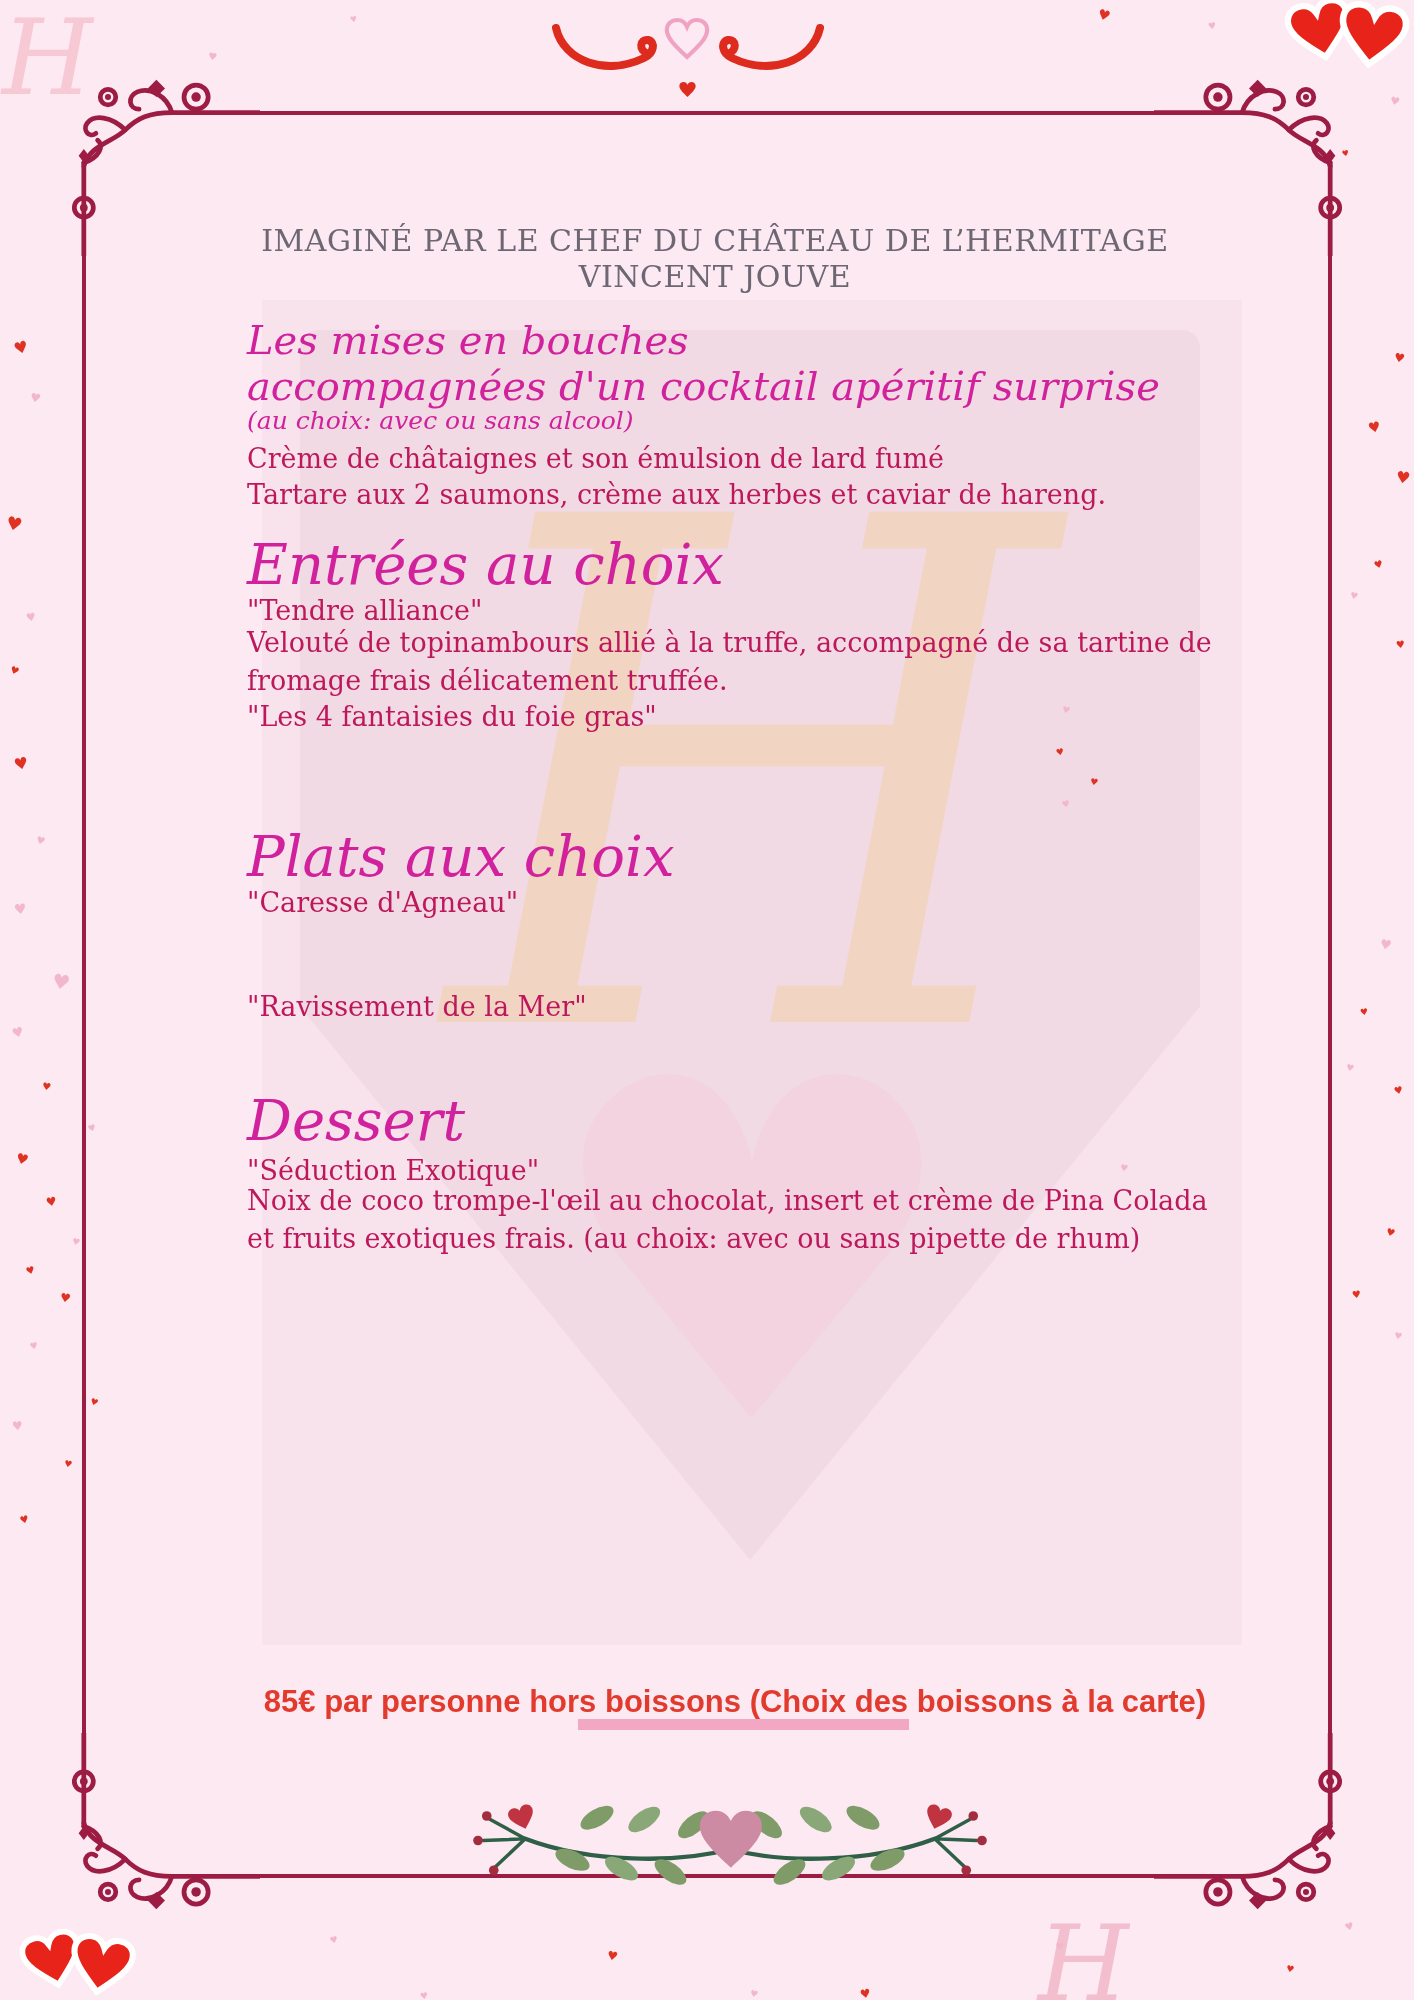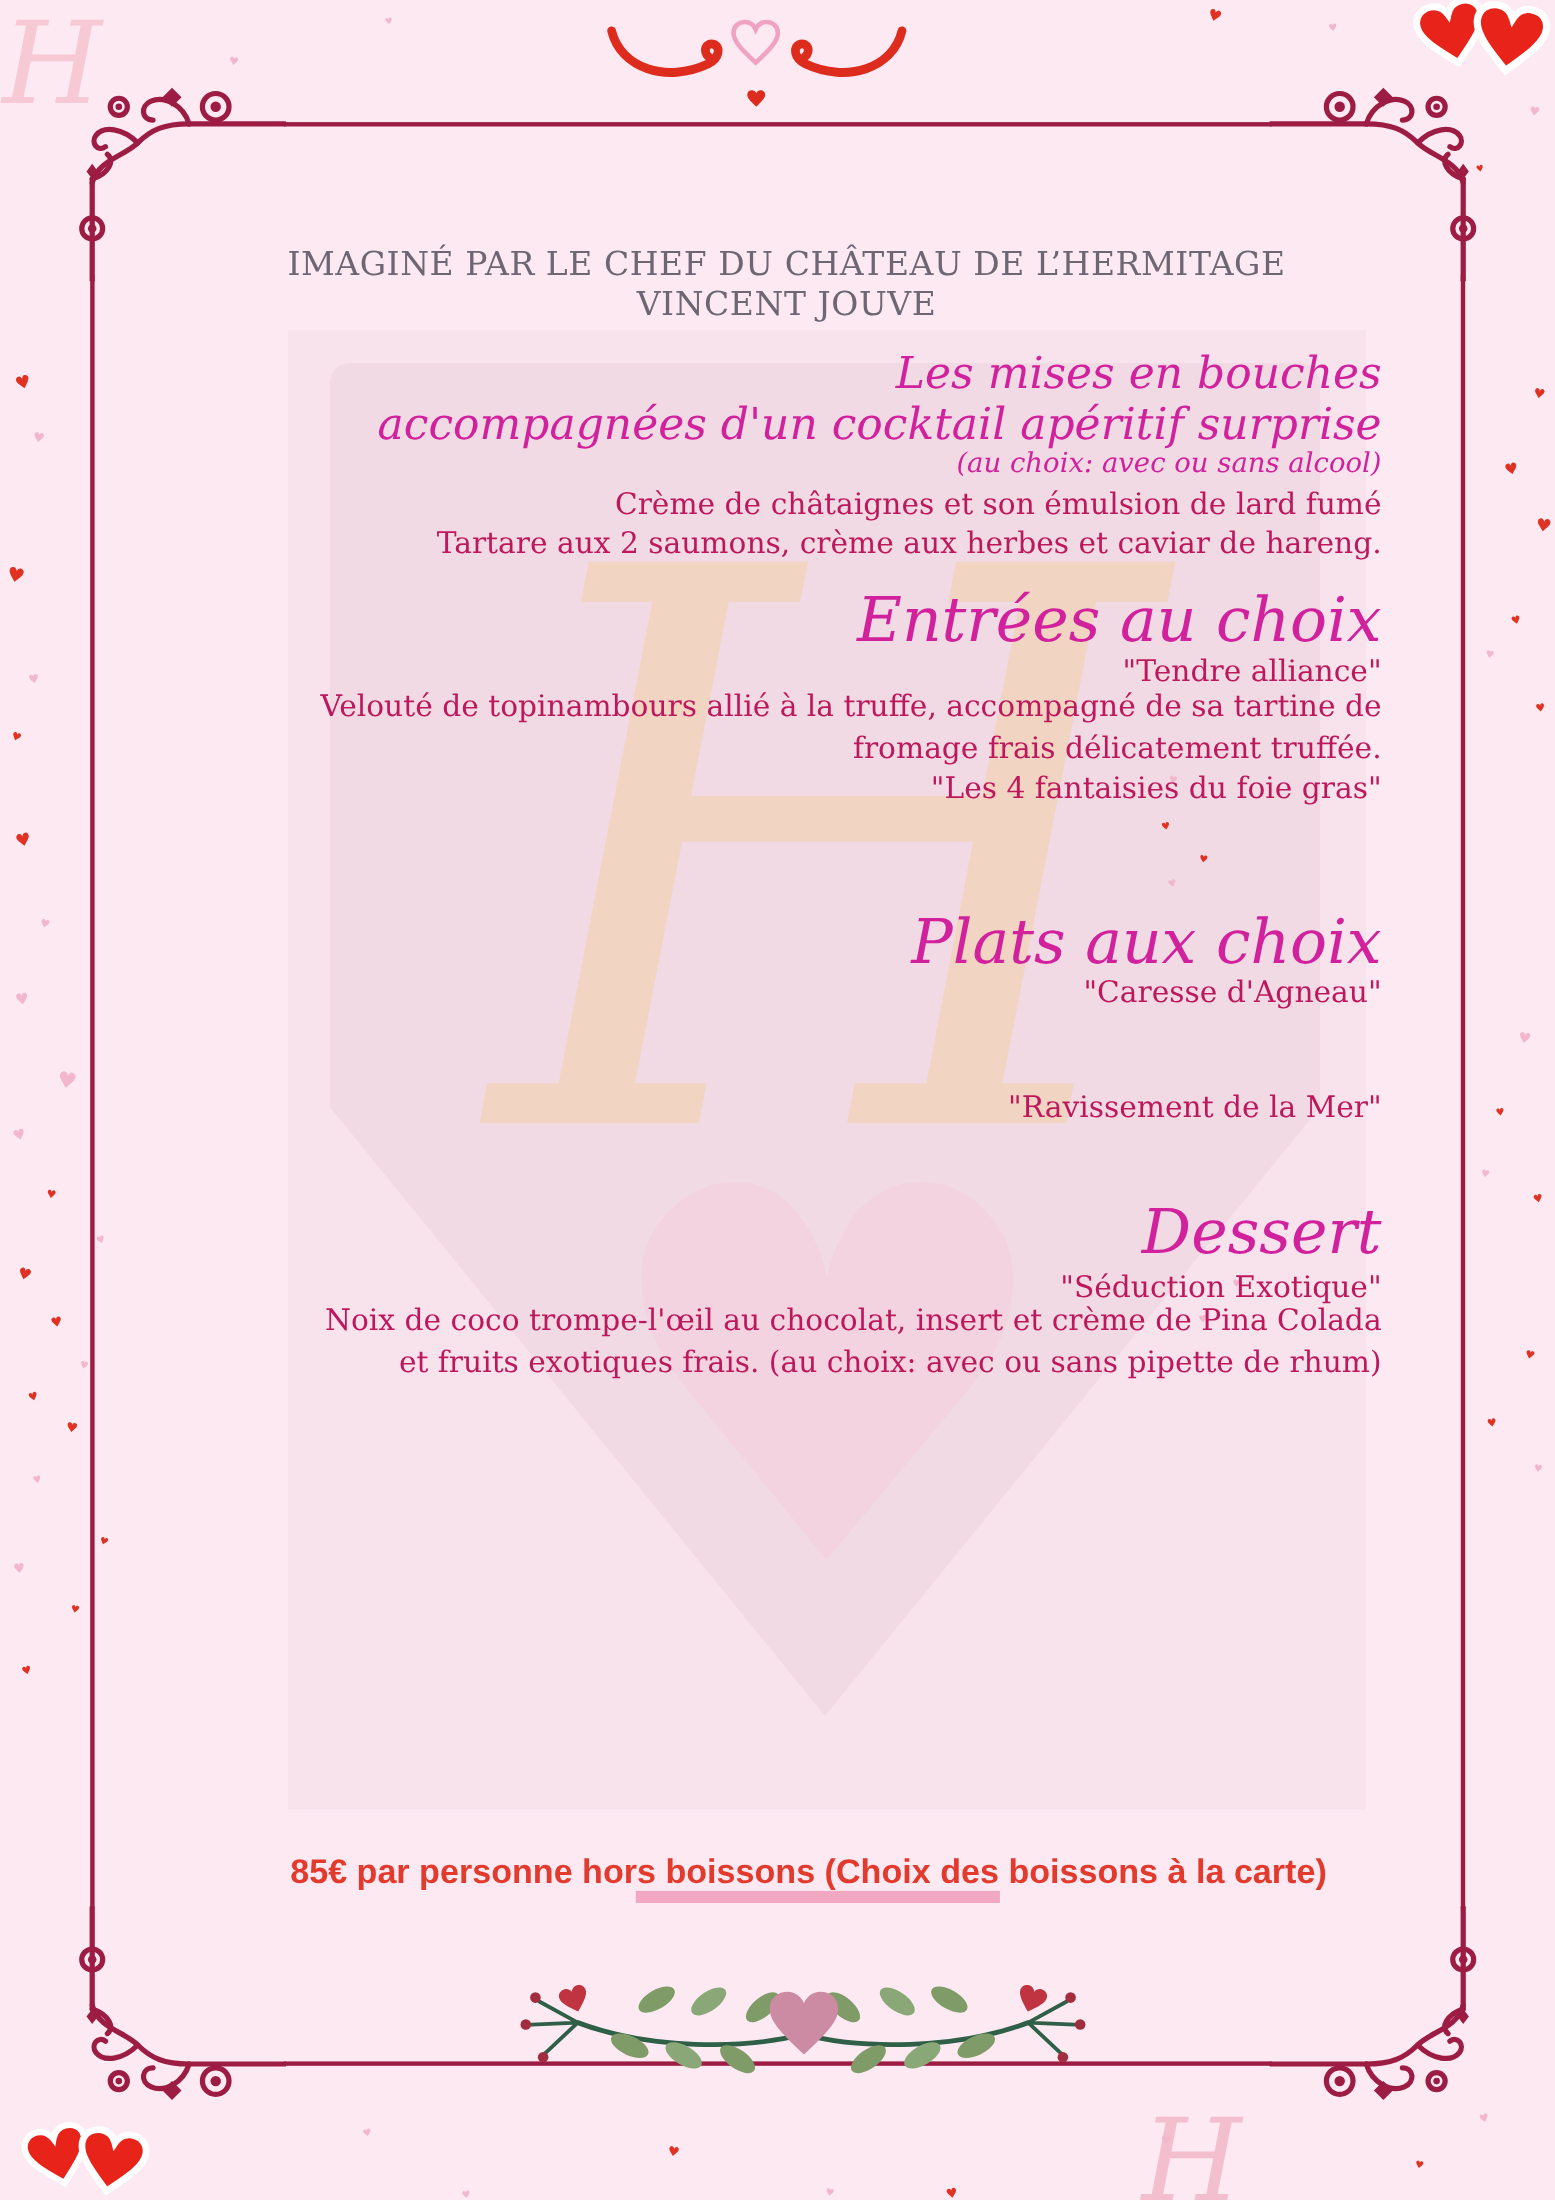--- a/index.html
+++ b/index.html
@@ -37,21 +37,21 @@
   .mono{font-style:italic;font-size:104px;line-height:1;}
   .mono-tl{left:2px;top:6px;color:#f7c9d4;}
   .mono-br{left:1038px;top:1912px;color:#f3bfce;}
 
   
   .title{left:130px;top:82px;width:840px;text-align:center;
          font-style:italic;font-size:88px;line-height:1.3;color:#ec83c4;z-index:6;}
   .subtitle{left:0;top:226px;width:1430px;text-align:center;color:#6d6673;
             font-size:30px;line-height:1.0;letter-spacing:0.5px;z-index:6;}
   .subtitle div{margin-bottom:6px;}
-  .col{left:276px;width:980px;text-align:right;z-index:5;}
+  .col{left:247px;width:980px;text-align:left;z-index:5;}
   .script{font-style:italic;color:#d1219d;}
   .h-big{font-size:40px;line-height:1.12;}
   .h-sec{font-size:56px;}
   .note{font-size:25px;}
   .body-t{font-size:27px;line-height:1.4;color:#be185d;}
   .desc{max-width:1010px;margin:0 auto;}
 
   .price{left:56px;top:1684px;width:1358px;text-align:center;z-index:6;
          font-family:"Liberation Sans", sans-serif;font-weight:bold;
          font-size:31px;color:#e23b2e;}

